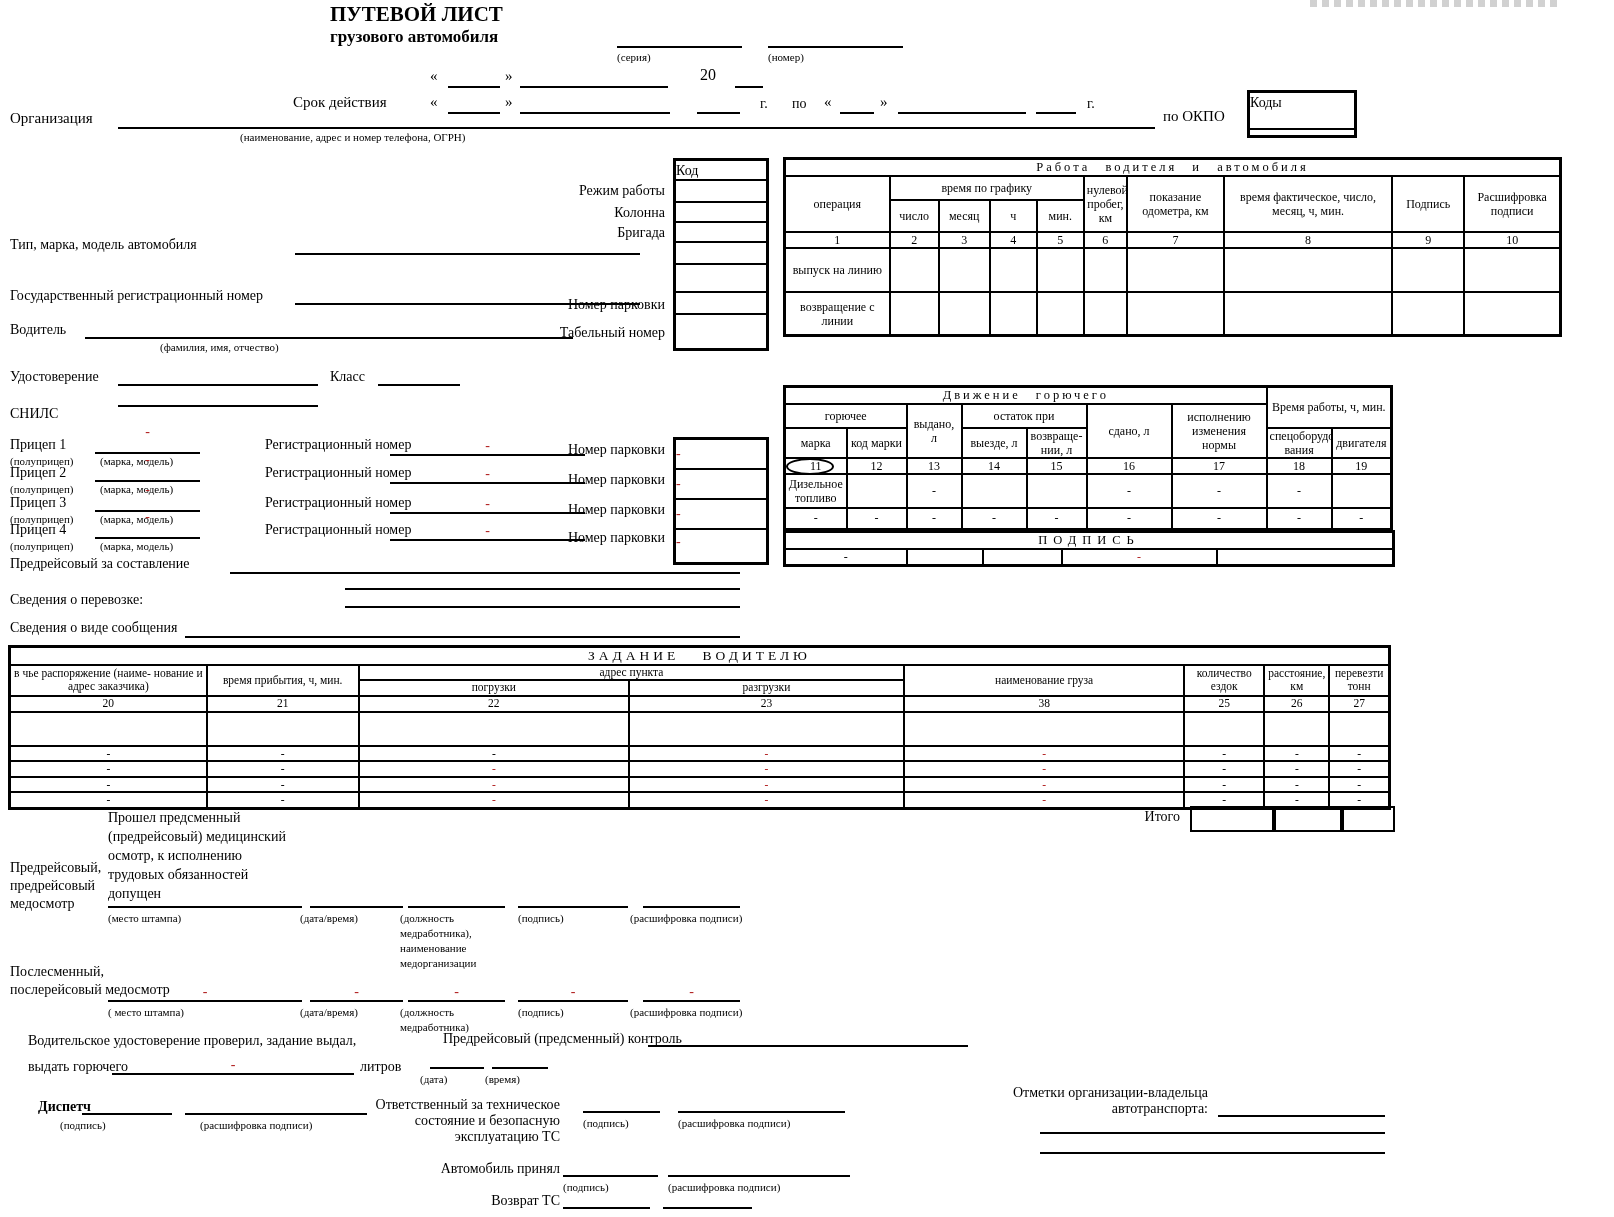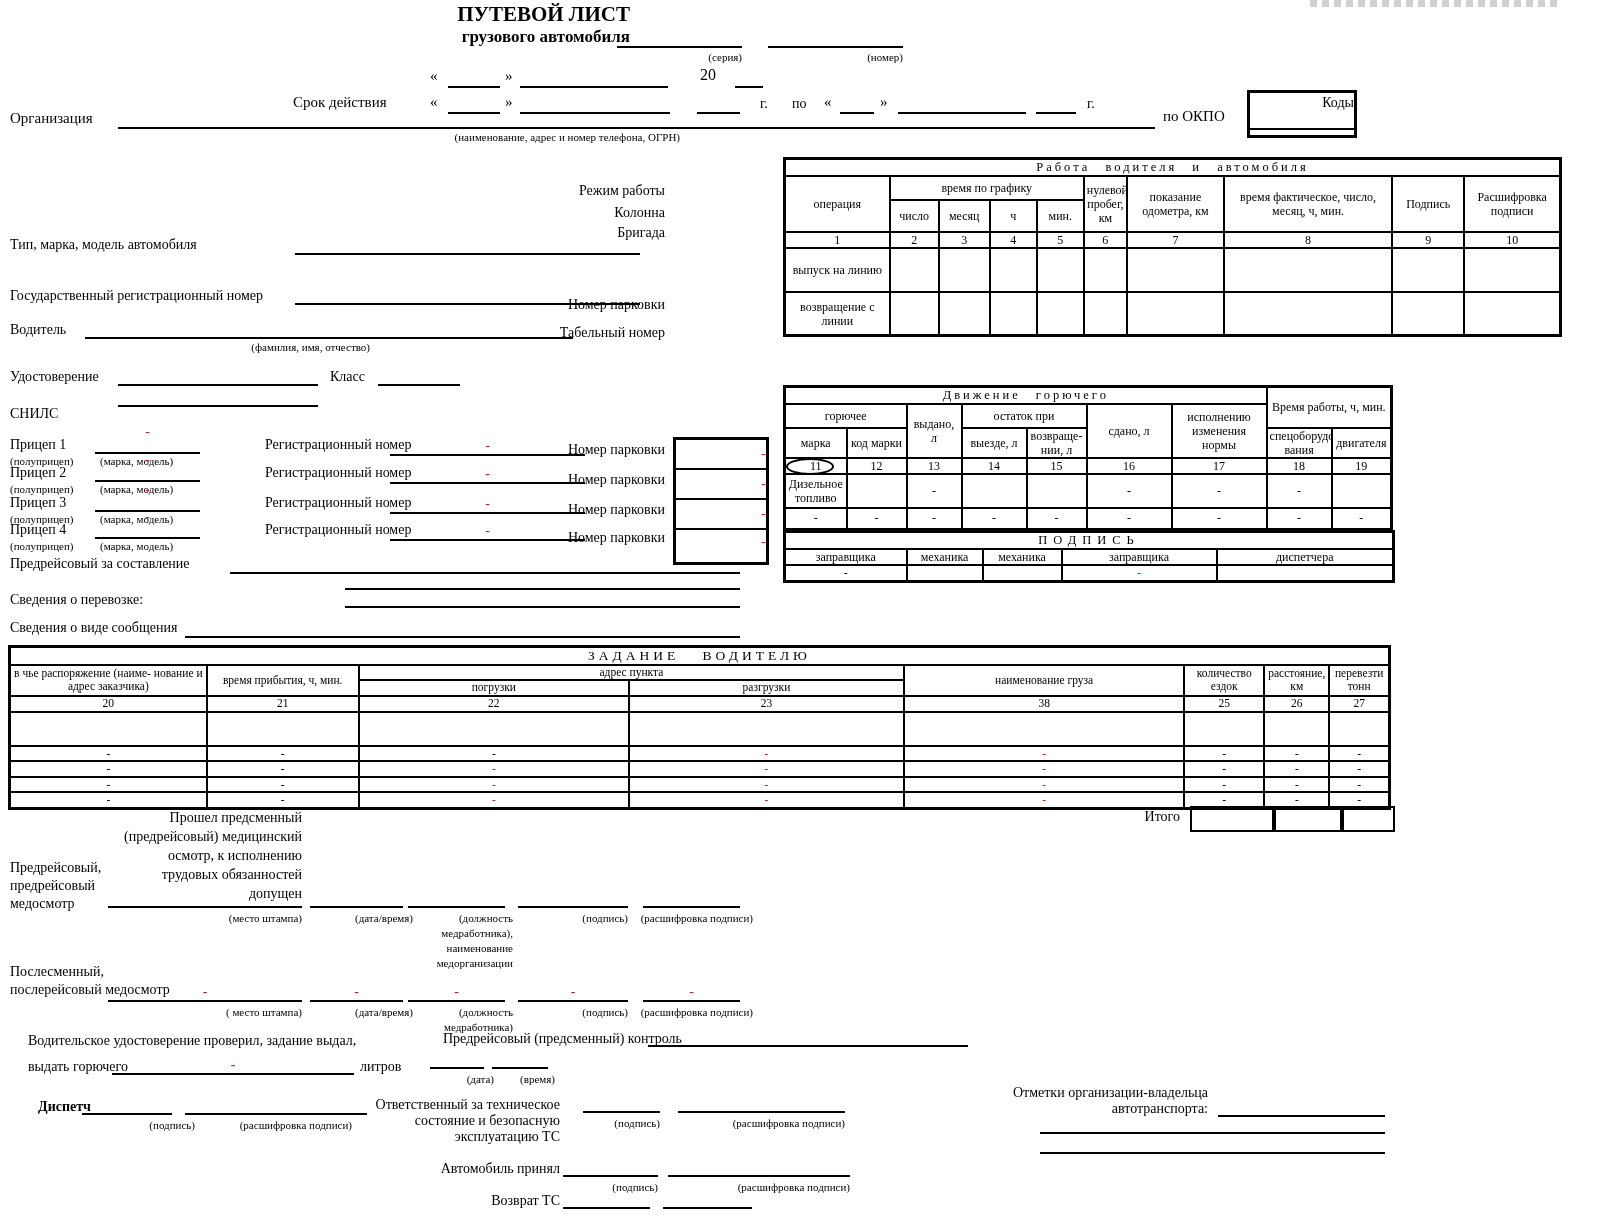--- a/index.html
+++ b/index.html
@@ -1,19 +1,19 @@
 <!DOCTYPE html>
 <html><head>
 <meta charset="utf-8">
 <style>
   html,body{margin:0;padding:0;background:#fff}
   #page{position:relative;width:1614px;height:1217px;background:#fff;overflow:hidden;
         font-family:"Liberation Serif","DejaVu Serif",serif;color:#000;font-size:14px}
   .abs{position:absolute}
-  .c{text-align:right}
+  .c{text-align:left}
   .r{text-align:right}
   .b{font-weight:bold}
   .sm{font-size:11px;line-height:1.2}
   .md{font-size:12.5px}
   .lg{font-size:15px}
   .nw{white-space:nowrap}
   .ln{background:#000;height:2px}
   .red{color:#B22222}
   .sp{letter-spacing:3px;word-spacing:9px}
   .sp2{letter-spacing:4px;word-spacing:16px}
@@ -70,20 +70,30 @@
   <div class="abs lg nw" style="left:10px;top:110px">Организация</div>
   <i class="abs ln" style="left:118px;top:127px;width:1037px"></i>
   <div class="abs c sm" style="left:240px;top:131px;width:440px">(наименование, адрес и номер телефона, ОГРН)</div>
   <div class="abs lg nw" style="left:1163px;top:108px">по ОКПО</div>
 
   <div class="box" style="left:1247px;top:90px;width:104px;height:42px">
     <div class="cell c" style="height:37px;line-height:20px">Коды</div>
     <div class="cell" style="height:17px"></div>
   </div>
 
+  <div class="box" style="left:673px;top:158px;width:90px;height:187px">
+    <div class="cell c" style="height:20px;line-height:19px">Код</div>
+    <div class="cell" style="height:22px"></div>
+    <div class="cell" style="height:20px"></div>
+    <div class="cell" style="height:20px"></div>
+    <div class="cell" style="height:22px"></div>
+    <div class="cell" style="height:28px"></div>
+    <div class="cell" style="height:22px"></div>
+    <div class="cell" style="height:27px"></div>
+  </div>
   <div class="abs r nw" style="left:455px;top:183px;width:210px">Режим работы</div>
   <div class="abs r nw" style="left:455px;top:205px;width:210px">Колонна</div>
   <div class="abs r nw" style="left:455px;top:225px;width:210px">Бригада</div>
   <div class="abs r nw" style="left:455px;top:297px;width:210px">Номер парковки</div>
   <div class="abs r nw" style="left:455px;top:325px;width:210px">Табельный номер</div>
 
   <div class="abs nw" style="left:10px;top:237px">Тип, марка, модель автомобиля</div>
   <i class="abs ln" style="left:295px;top:253px;width:345px"></i>
   <div class="abs nw" style="left:10px;top:288px">Государственный регистрационный номер</div>
   <i class="abs ln" style="left:295px;top:303px;width:345px"></i>
@@ -297,27 +307,20 @@
         <col style="width:122px">
         <col style="width:76px">
         <col style="width:79px">
         <col style="width:155px">
         <col style="width:177px">
       </colgroup>
     <tbody>
         <tr style="height:15px">
           <td colspan="5" class="sp3 md">ПОДПИСЬ</td>
         </tr>
-    <tr style="height:15px">
-      <td>заправщика</td>
-      <td>механика</td>
-      <td>механика</td>
-      <td>заправщика</td>
-      <td>диспетчера</td>
-    </tr>
     <tr style="height:16px">
       <td>-</td>
       <td></td>
       <td></td>
       <td class="red">-</td>
       <td></td>
     </tr>
   </tbody>
     </table>
 

